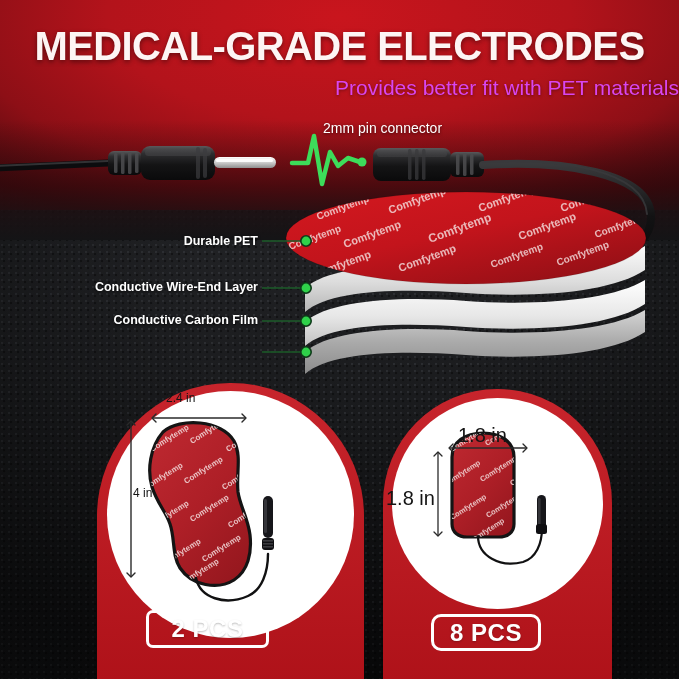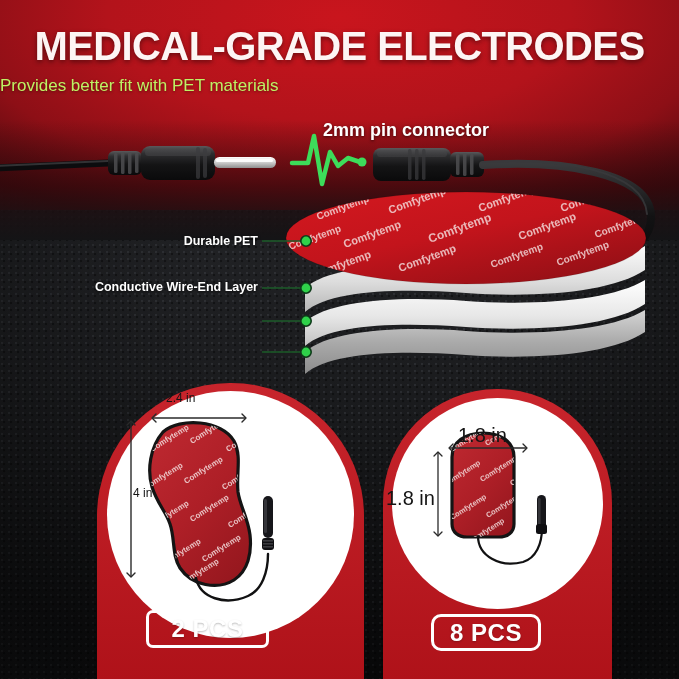--- a/index.html
+++ b/index.html
@@ -51,32 +51,32 @@
   .title {
     position:absolute; left:0; top:24px; width:679px;
     text-align:center;
     font-size:40px; font-weight:700; letter-spacing:-.6px;
     color:#fdf5f4;
     text-shadow:0 2px 5px rgba(0,0,0,.45);
     white-space:nowrap;
   }
   .subtitle {
     position:absolute; left:0; top:76px; width:679px;
-    text-align:left;
-    font-size:17px; font-weight:400;
-    color:#bef264;
+    text-align:right;
+    font-size:21px; font-weight:400;
+    color:#d946ef;
     text-shadow:0 1px 3px rgba(0,0,0,.4);
     white-space:nowrap;
   }
 
   
   .cable-svg { position:absolute; left:0; top:0; width:679px; height:400px; }
   .conn-label {
     position:absolute; left:323px; top:120px;
-    font-size:18px; font-weight:700; color:#ffffff;
+    font-size:14px; font-weight:400; color:#ffffff;
     text-shadow:0 1px 3px rgba(0,0,0,.6);
     white-space:nowrap;
   }
 
   
   .stack-svg { position:absolute; left:0; top:0; width:679px; height:679px; }
 
   .layer-label {
     position:absolute;
     font-size:12.5px; font-weight:700; color:#ffffff;
@@ -290,20 +290,21 @@
     <g>
       <circle cx="306" cy="241" r="5.2" fill="#2fd24a" stroke="#0e3a19" stroke-width="1.6"></circle>
       <circle cx="306" cy="288" r="5.2" fill="#2fd24a" stroke="#0e3a19" stroke-width="1.6"></circle>
       <circle cx="306" cy="321" r="5.2" fill="#2fd24a" stroke="#0e3a19" stroke-width="1.6"></circle>
       <circle cx="306" cy="352" r="5.2" fill="#2fd24a" stroke="#0e3a19" stroke-width="1.6"></circle>
     </g>
   </svg>
 
   <div class="layer-label ll0">Durable PET</div>
   <div class="layer-label ll1">Conductive Wire-End Layer</div>
+  <div class="layer-label ll2">Conductive Carbon Film</div>
 
   <div class="panel panel-left">
     <div class="panel-inner-shade"></div>
     <div class="white-circle wc-left"></div>
   </div>
 
   <div class="panel panel-right">
     <div class="panel-inner-shade"></div>
     <div class="white-circle wc-right"></div>
   </div>

